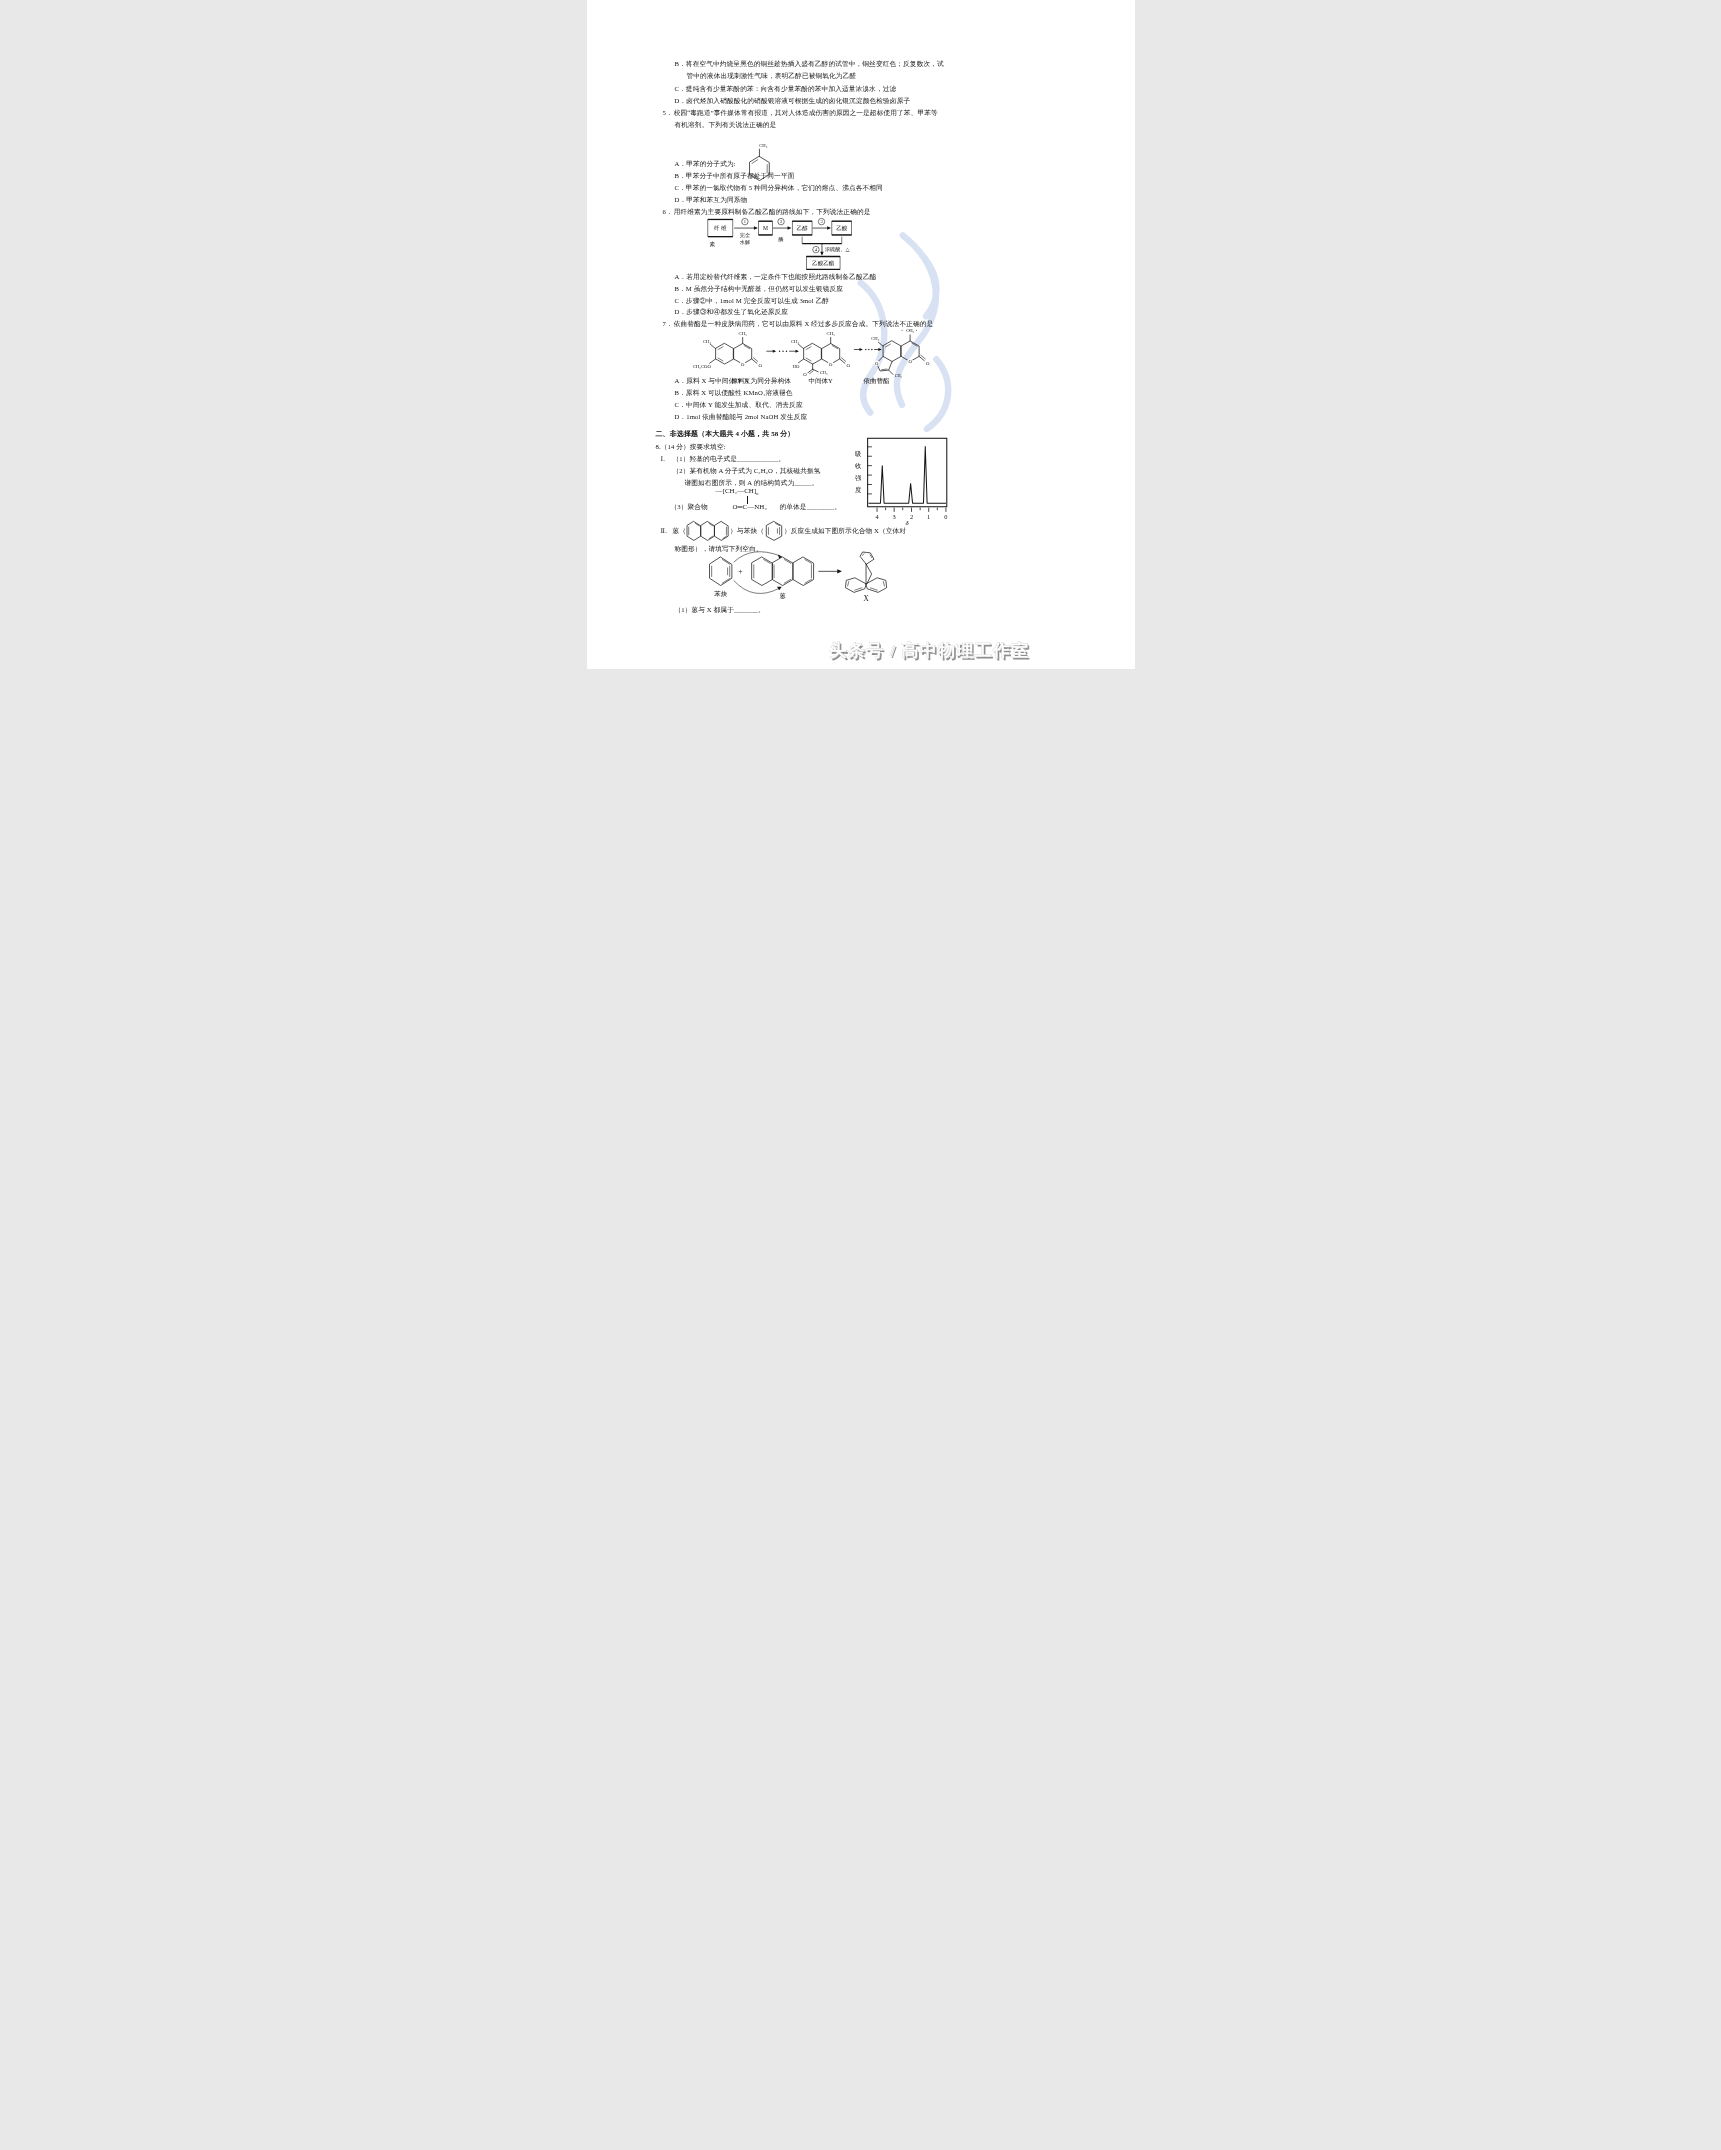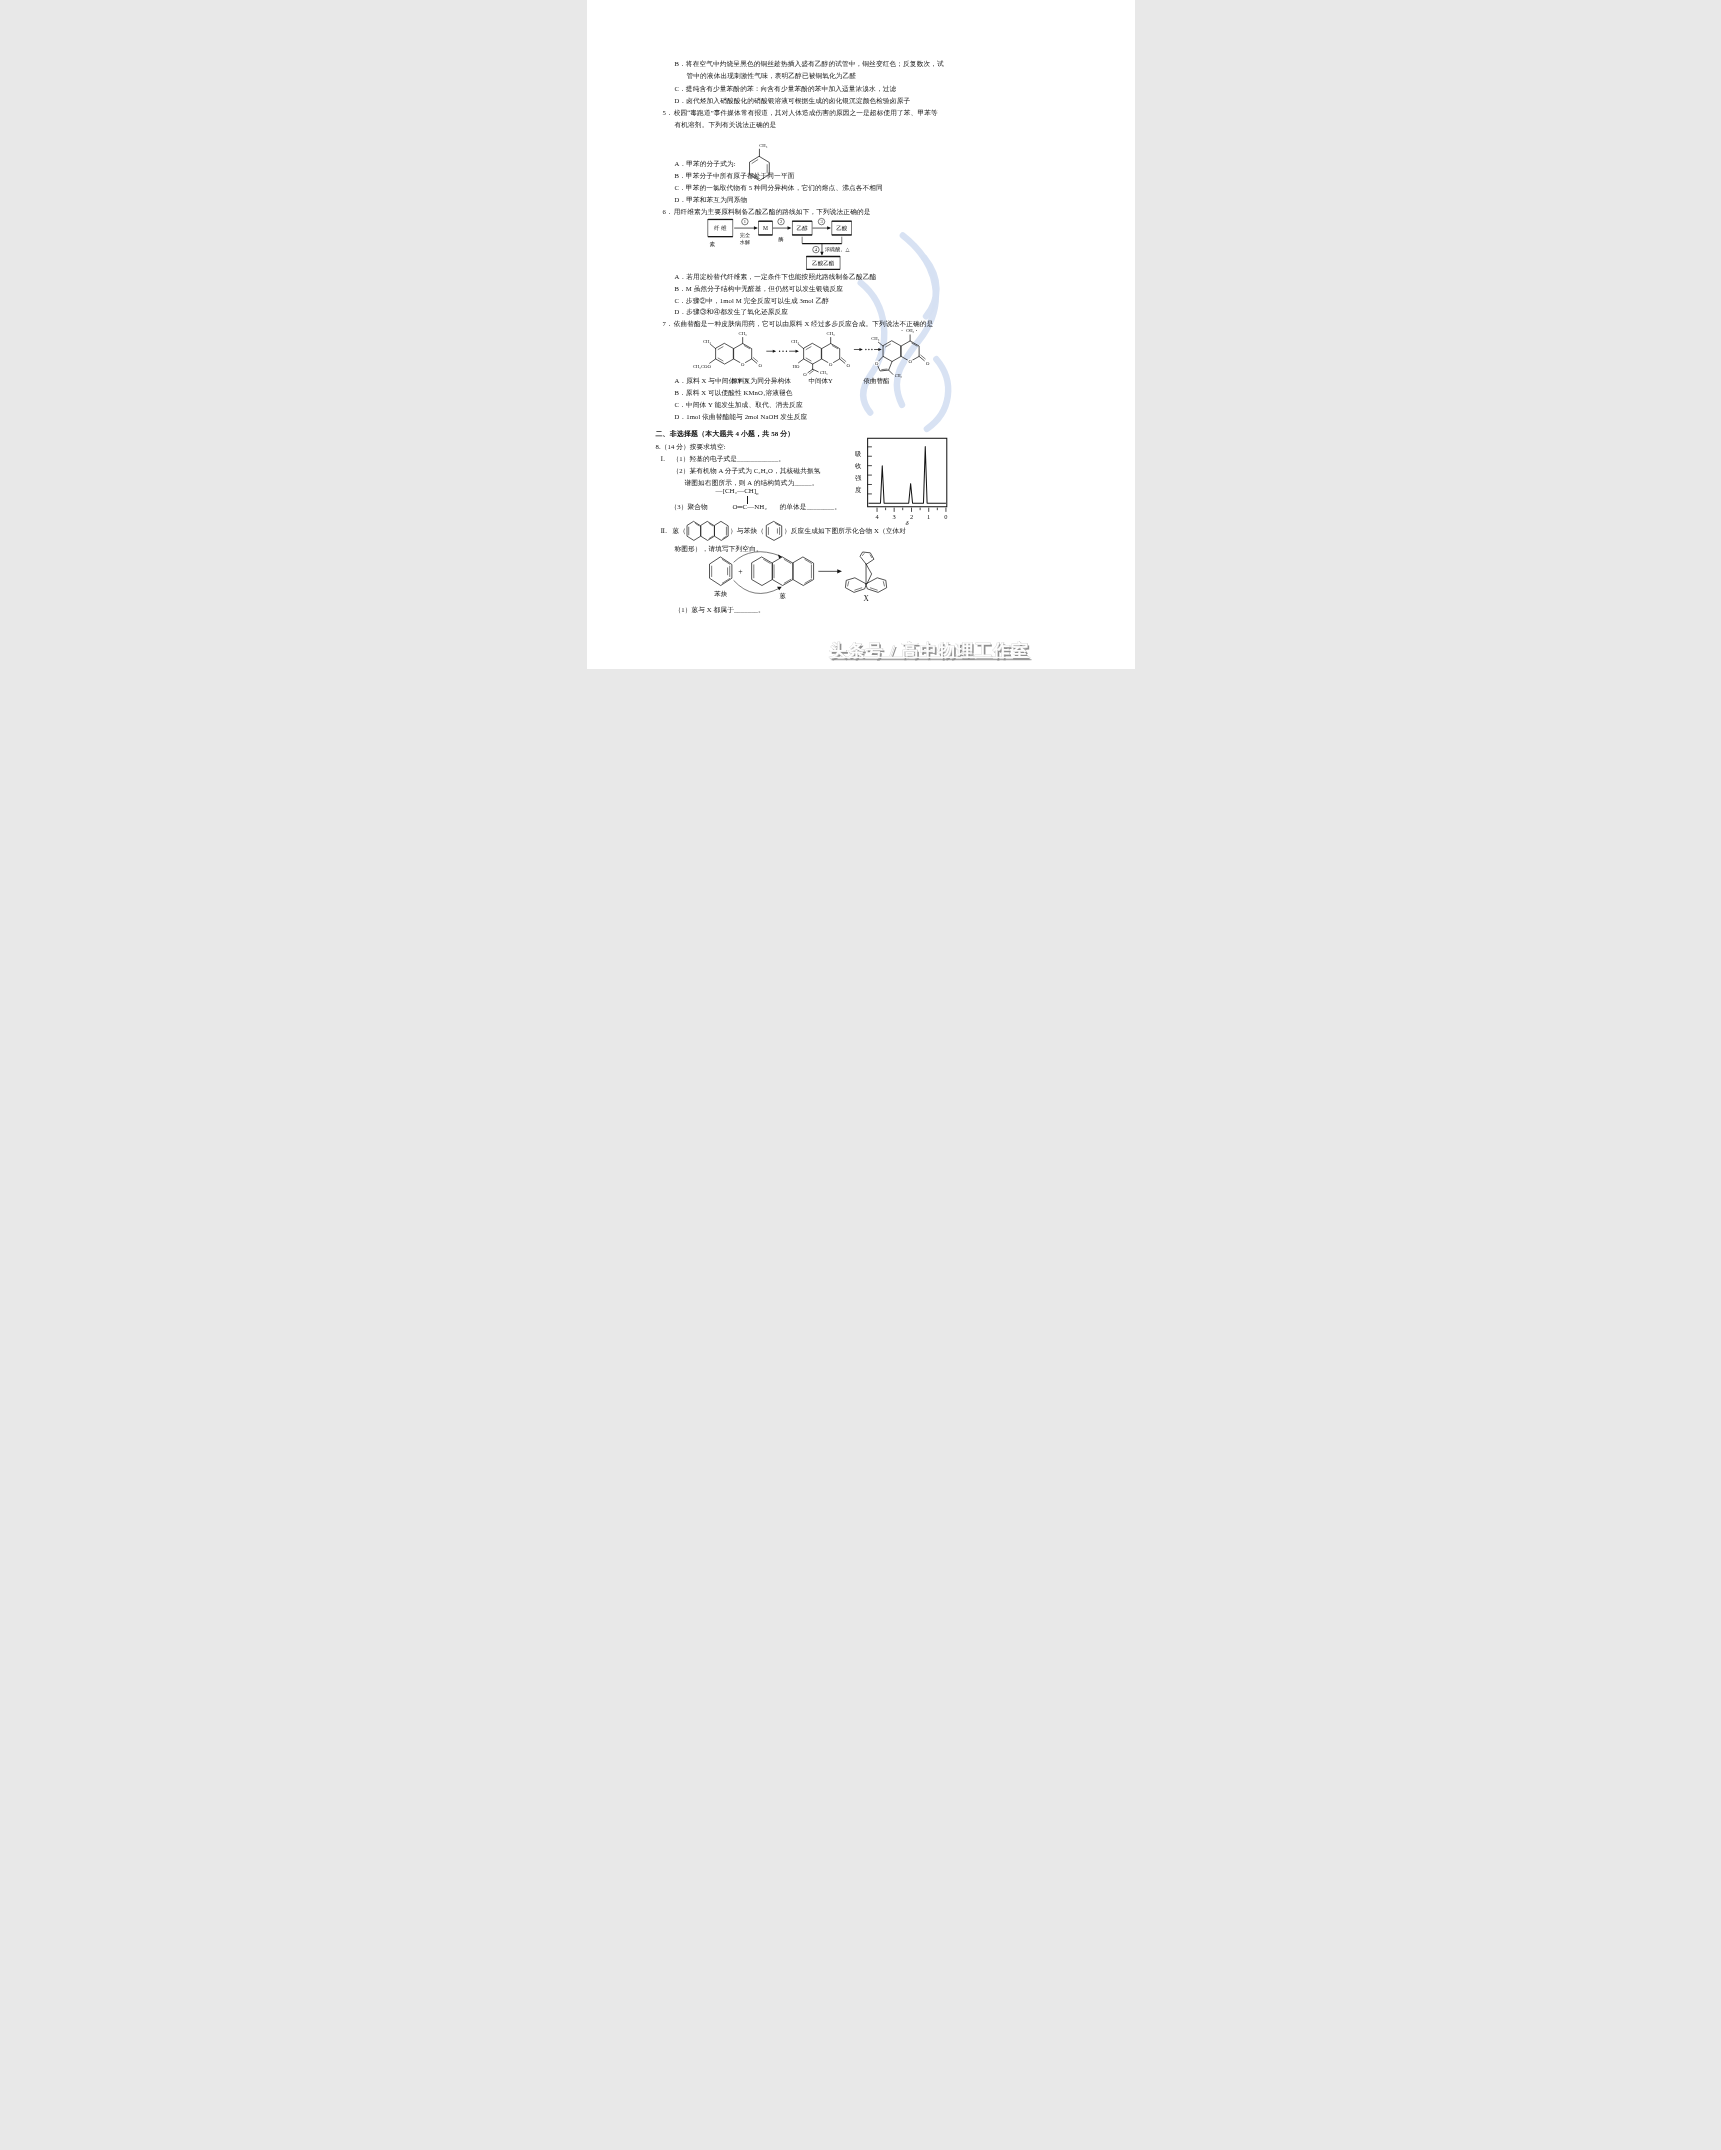--- a/index.html
+++ b/index.html
@@ -361,16 +361,16 @@
       <line class="thin" x1="468" y1="70" x2="471" y2="82"></line>
       <line class="thin" x1="455" y1="91" x2="437" y2="85"></line>
     </g>
     <text class="boxtxt" x="90" y="104" style="font-size:15px;">苯炔</text>
     <text class="boxtxt" x="234" y="108" style="font-size:15px;">蒽</text>
     <text class="boxtxt" x="428" y="116" style="font-size:17px;">X</text>
   </svg>
 
   <div class="ln" style="top:606px;left:88px;">（1）蒽与 X 都属于_______。</div>
 
-  <div class="footer-wm" style="top:639px;left:243px;text-decoration:underline;">头条号 / 高中物理工作室</div>
+  <div class="footer-wm" style="top:639px;left:243px;">头条号 / 高中物理工作室</div>
 
 </div>
 
 
 </body></html>

